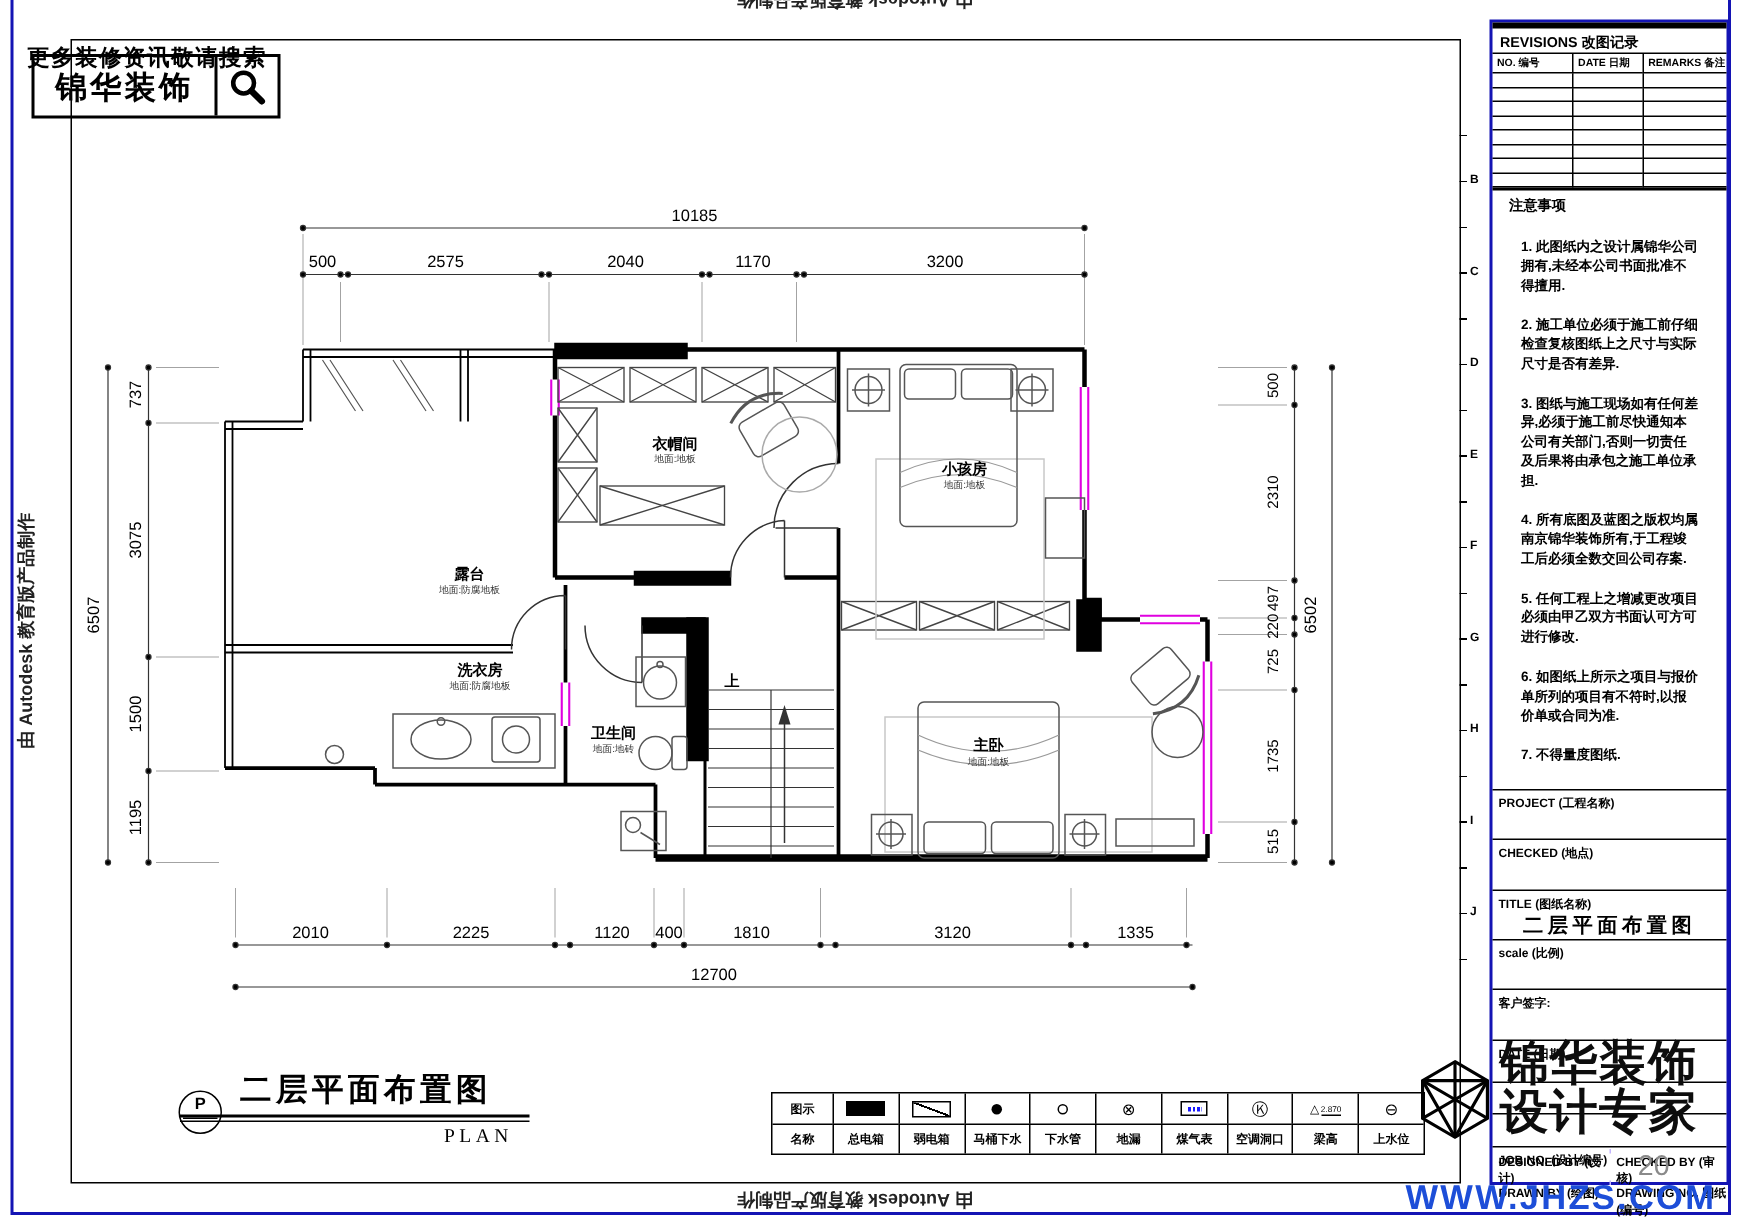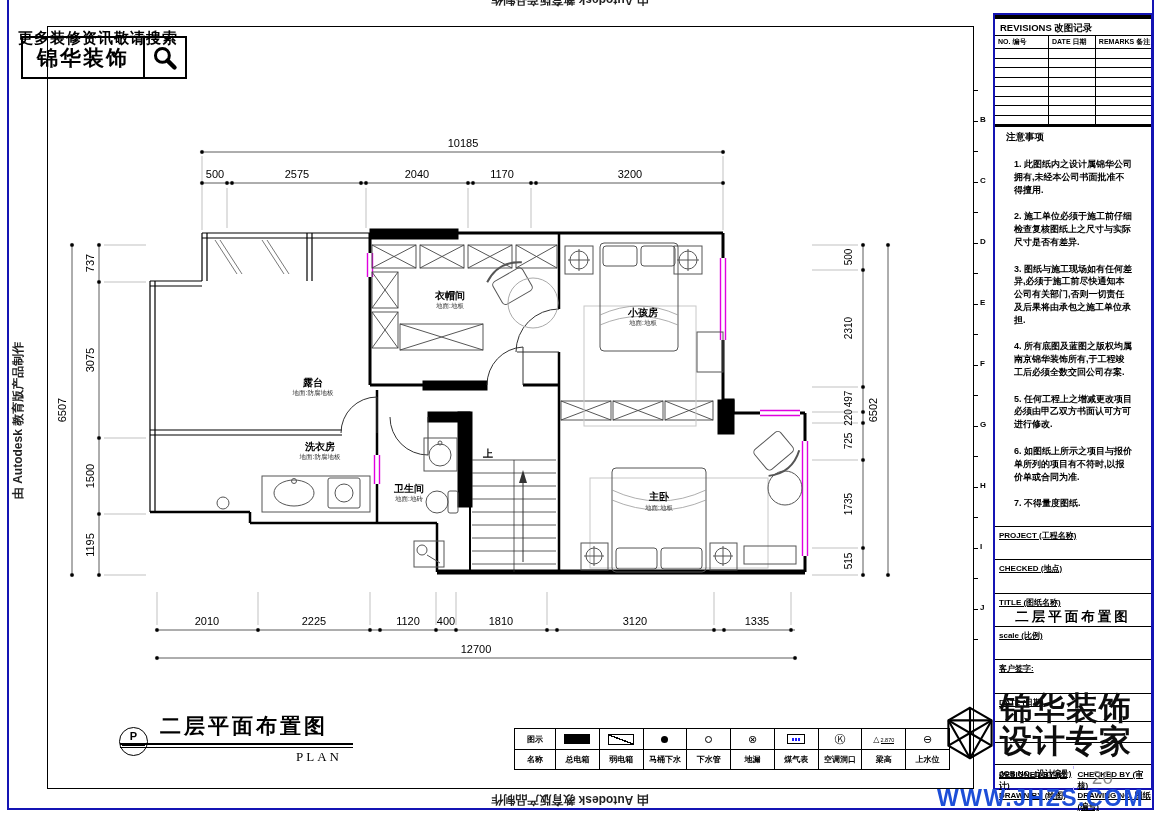--- a/index.html
+++ b/index.html
@@ -35,21 +35,21 @@
   .tb-revtitle{height:16px;font:bold 9.5px "Liberation Sans",sans-serif;padding:3px 16px 0 5px;box-sizing:border-box;}
   .revtable{height:89px;display:grid;grid-template-columns:34% 30% 36%;grid-template-rows:13px repeat(8,1fr);
             border-top:1.5px solid #000;}
   .revtable>div{border-left:1px solid #000;border-bottom:1px solid #000;font:bold 7px "Liberation Sans",sans-serif;
                 display:flex;align-items:center;padding-left:3px;box-sizing:border-box;}
   .revtable>div:nth-child(3n+1){border-left:none;}
   .tb-notes{flex:1;padding:4px 4px 0 5px;font:600 9px "Liberation Sans",sans-serif;line-height:1.42;}
   .tb-notes h4{margin:0 0 1px 6px;font:bold 9.5px "Liberation Sans",sans-serif;}
   .tb-notes p{margin:14px;}
   .tb-row{border-top:1px solid #000;position:relative;box-sizing:border-box;padding:3px 0 0 4px;
-          font:bold 8px "Liberation Sans",sans-serif;letter-spacing:0;text-decoration:underline;}
+          font:bold 8px "Liberation Sans",sans-serif;letter-spacing:0;}
   .tb-title-big{position:absolute;left:0;right:0;top:14px;text-align:center;
                 font:bold 13.5px "Liberation Serif",serif;letter-spacing:3px;}
   .split{display:flex;padding:0;}
   .split>div{flex:1;padding:3px 0 0 4px;box-sizing:border-box;margin-top:44px;}
   .split>div+div{border-left:1px solid #c4b5fd;}
   .jobnum{position:absolute;right:38px;top:2px;font:400 19px "Liberation Sans",sans-serif;color:#8a8a8a;}
   
   .wmark{left:936px;top:686px;width:221px;height:116px;z-index:30;}
   .wm-text{position:absolute;left:64px;top:6px;font:900 32px "Liberation Serif",serif;
            line-height:1.02;letter-spacing:1px;color:#0d0d0d;white-space:nowrap;}

